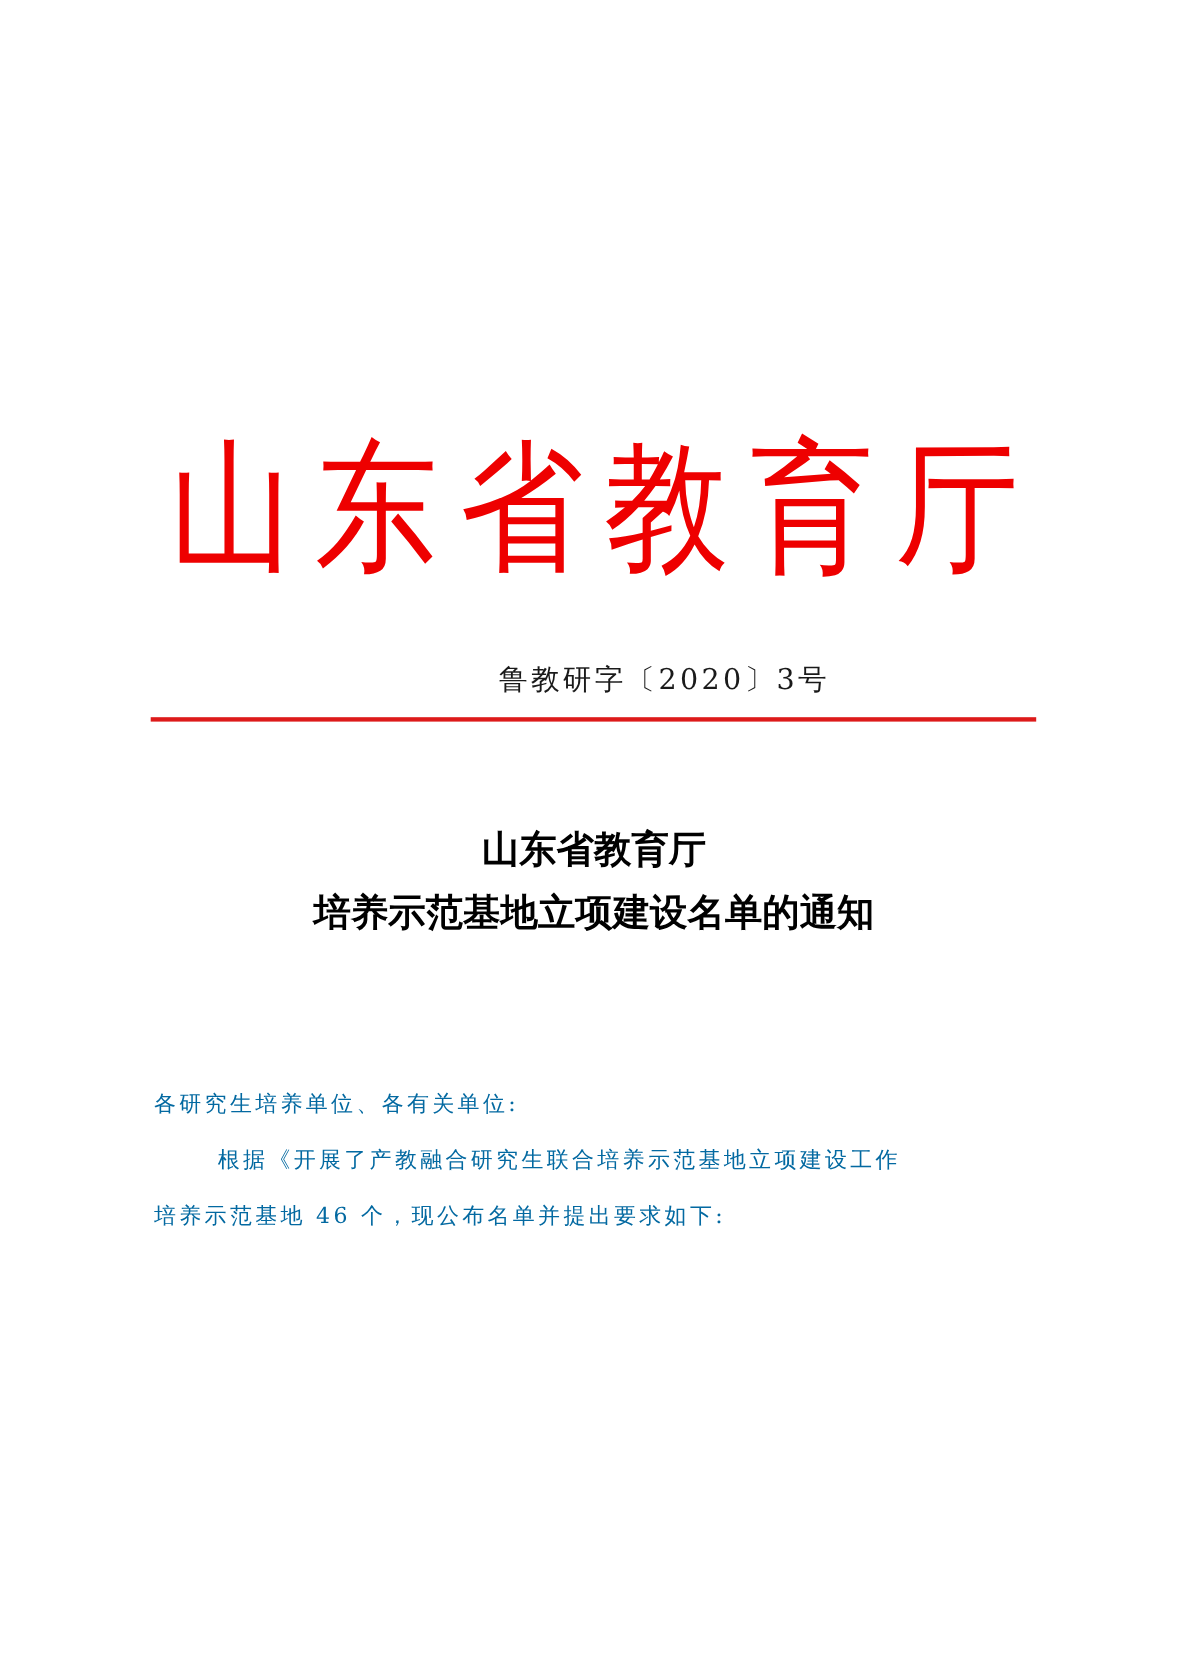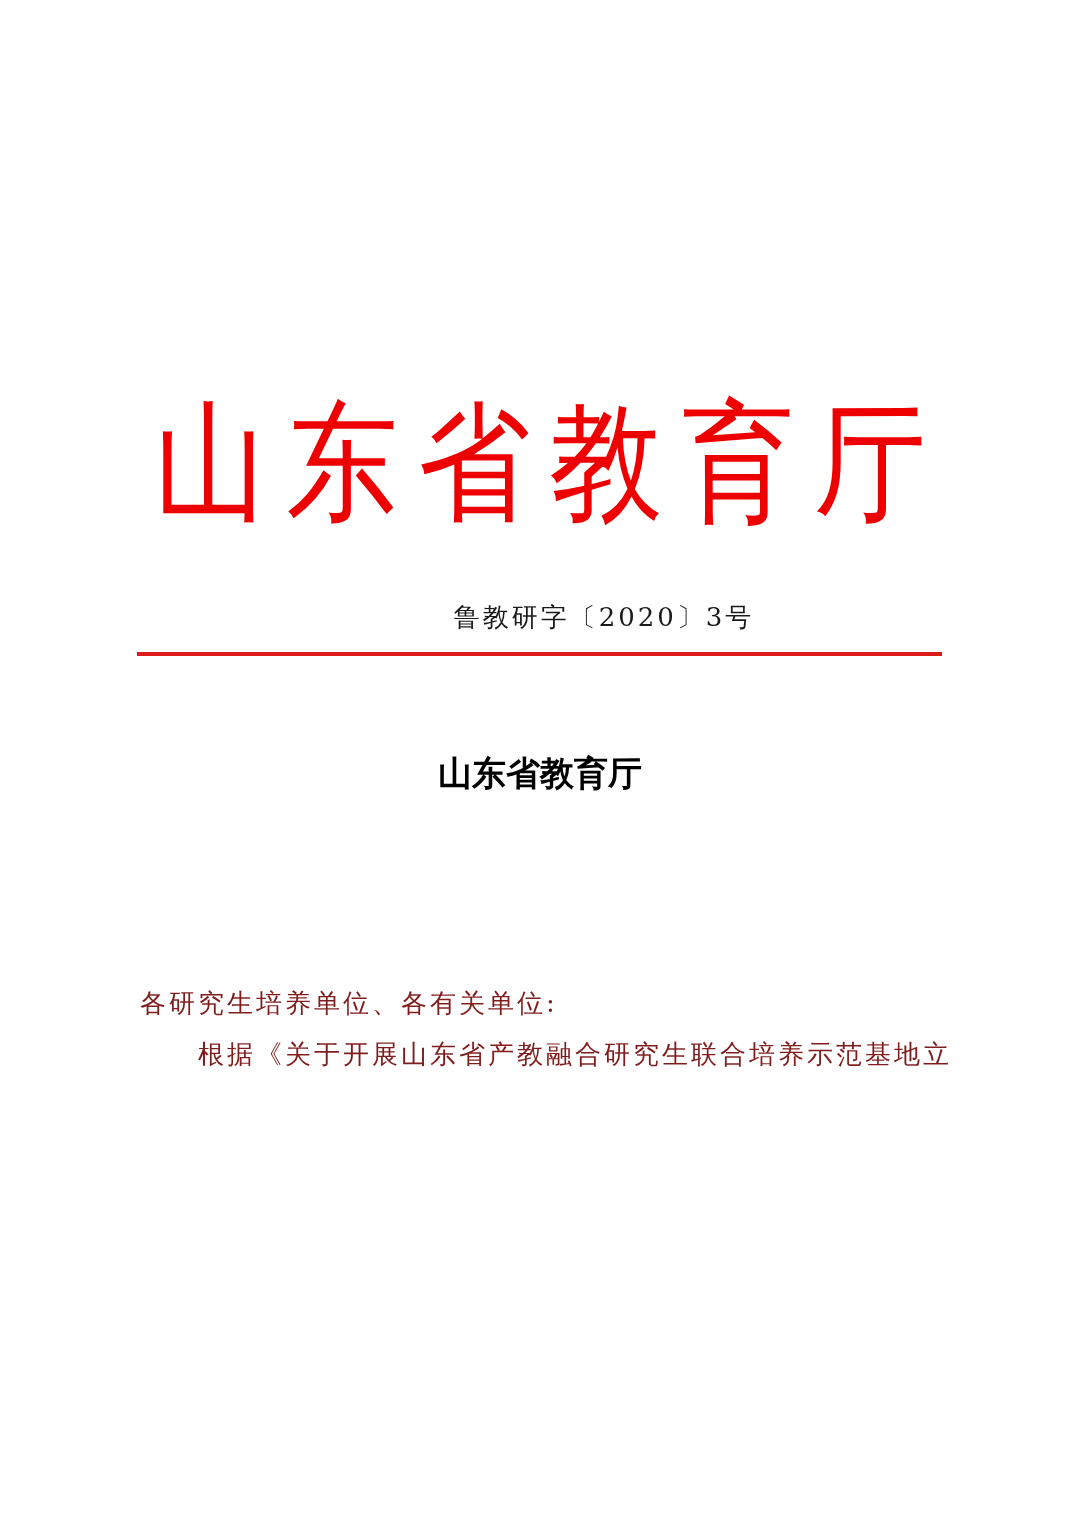--- a/index.html
+++ b/index.html
@@ -65,23 +65,23 @@
       font-weight: bold;
       font-size: 34px;
       line-height: 57px;
       color: #000;
     }
     .body-text {
       position: absolute;
       left: 140px;
       top: 978px;
       width: 802px;
-      font-size: 26px;
+      font-size: 20px;
       line-height: 51px;
-      color: #7f1d1d;
+      color: #0369a1;
     }
     .bold-heading {
       font-family: "DejaVu Sans", "Liberation Sans", sans-serif;
       font-weight: bold;
     }
     .body-line {
       display: block;
       letter-spacing: 3px;
       white-space: nowrap;
     }
@@ -95,18 +95,20 @@
 <div class="masthead">
   <span class="masthead-text">山东省教育厅</span>
 </div>
 
 <div class="docnum">鲁教研字〔2020〕3号</div>
 
 <div class="red-rule"></div>
 
 <div class="title-block">
   <div class="title-line">山东省教育厅</div>
+  <div class="title-line">培养示范基地立项建设名单的通知</div>
 </div>
 
 <div class="body-text">
   <span class="body-line">各研究生培养单位、各有关单位:</span>
-  <span class="body-line first">根据《关于开展山东省产教融合研究生联合培养示范基地立</span>
+  <span class="body-line first">根据《开展了产教融合研究生联合培养示范基地立项建设工作</span>
+  <span class="body-line">培养示范基地 46 个，现公布名单并提出要求如下:</span>
 </div>
 
 </body></html>

